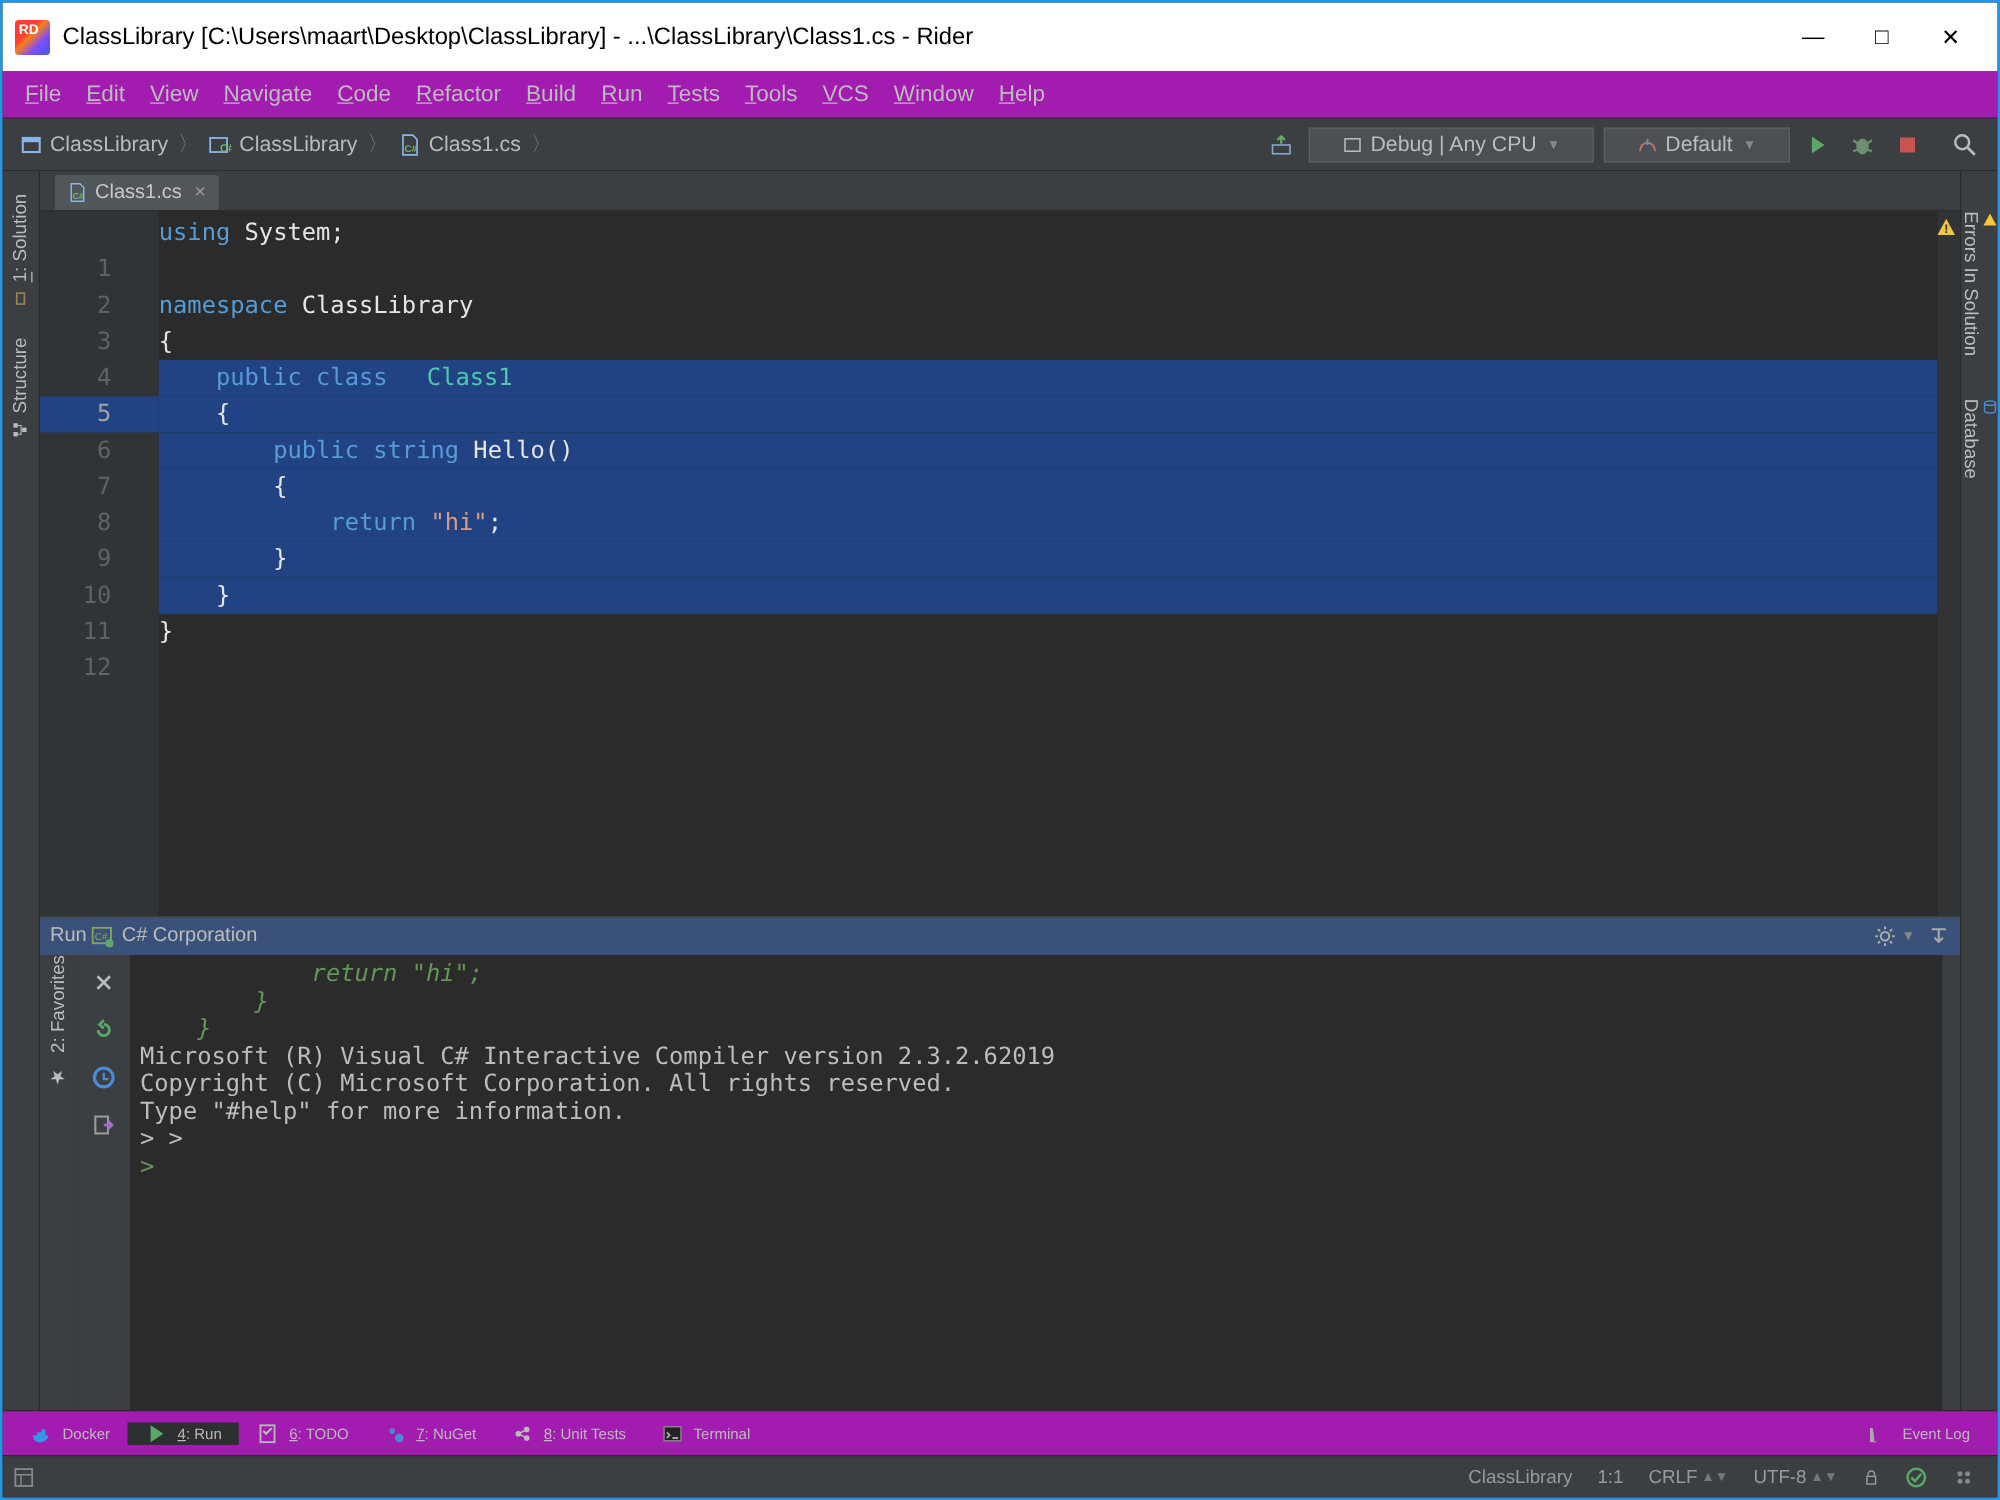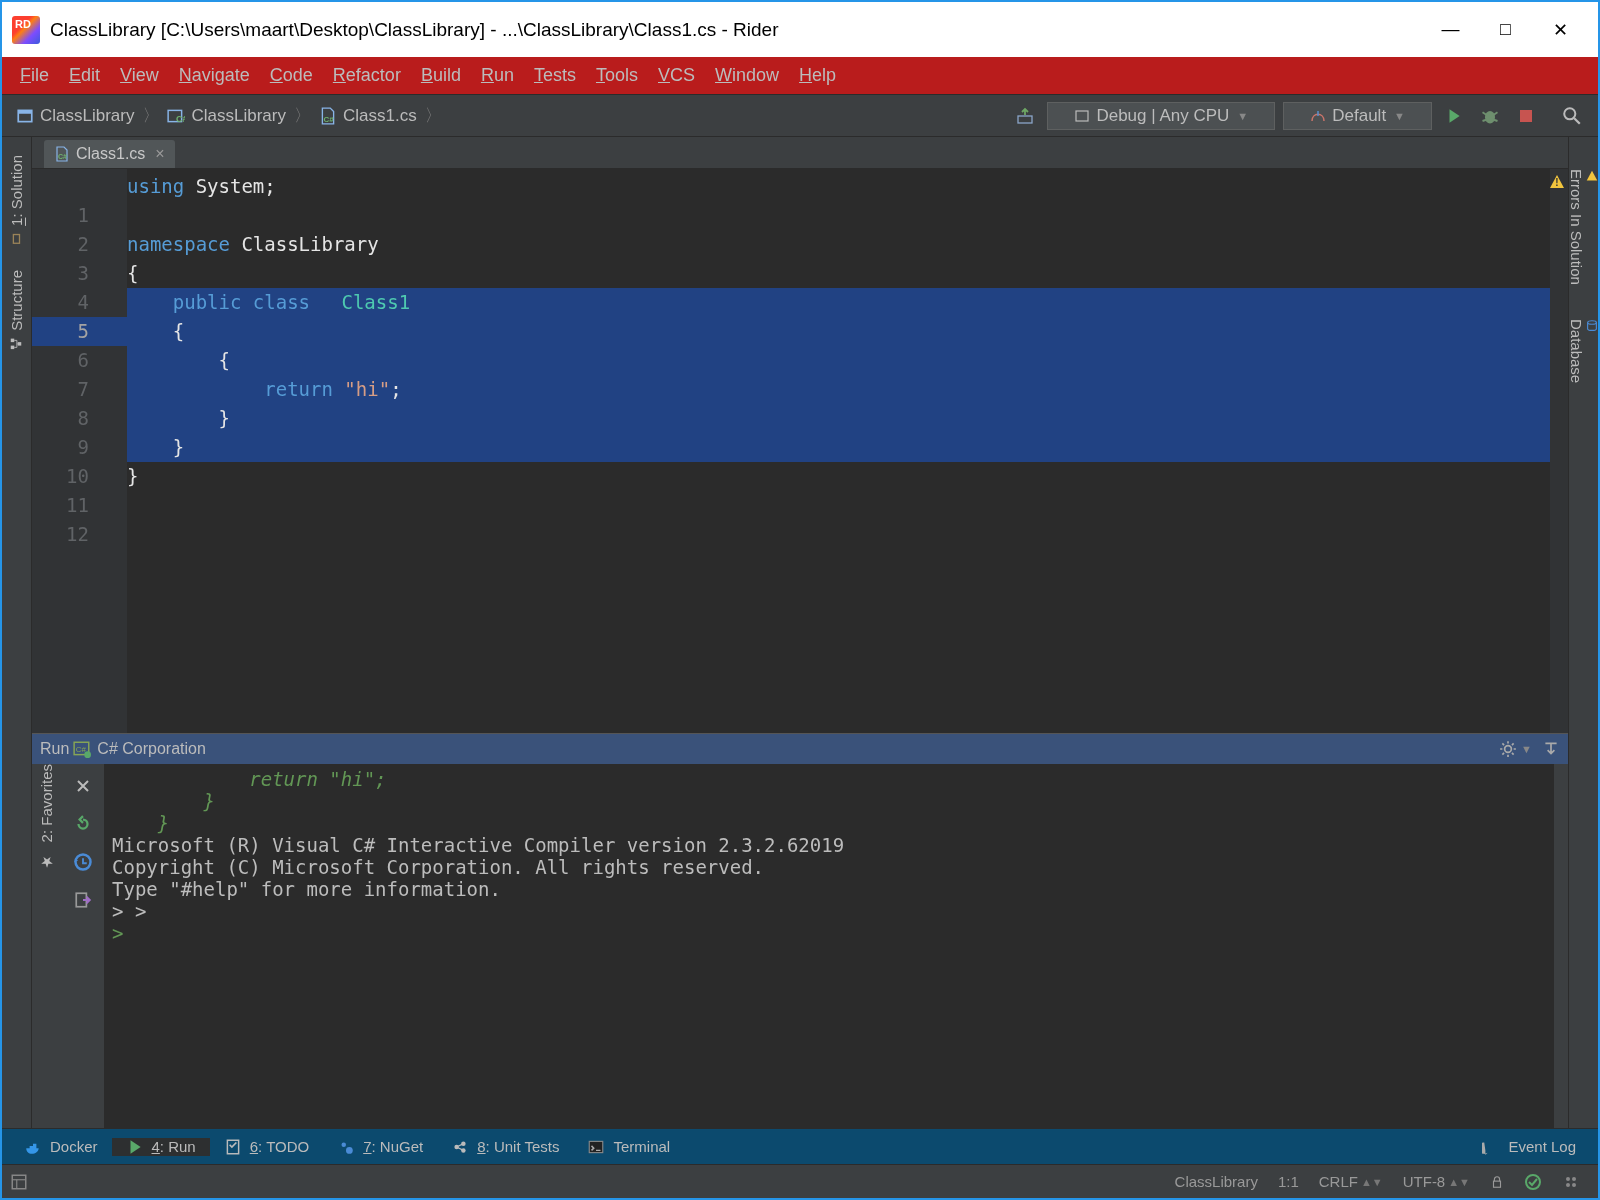--- a/index.html
+++ b/index.html
@@ -30,21 +30,21 @@
   margin-right: 10px;
   position: relative;
 }
 .titlebar .app-icon::after {
   content:"RD"; color:#fff; font-size:11px; font-weight:bold; position:absolute; top:2px; left:3px;
 }
 .titlebar .title-text { flex: 1; }
 .titlebar .win-ctrl { width: 55px; text-align: center; font-size: 18px; color: #000; cursor: pointer; }
 .menubar {
   height: 38px;
-  background: #b91c1c;
+  background: #a21caf;
   display: flex;
   align-items: center;
   padding: 0 8px;
   color: #bcbcbc;
   font-size: 18px;
   border-bottom: 1px solid #2b2b2b;
 }
 .menubar .menu-item { padding: 0 10px; cursor: pointer; }
 .menubar .menu-item .ul { text-decoration: underline; }
 .navbar {
@@ -144,22 +144,22 @@
   padding-top:10px; gap:14px;
 }
 .run-tools .tool { width:24px; height:24px; cursor:pointer; display:flex; align-items:center; justify-content:center; }
 .run-output {
   flex:1; font-family: Consolas, monospace; font-size: 19px; padding: 4px 8px;
   color:#bcbcbc; white-space:pre; overflow:hidden;
 }
 .run-output .it-green { color:#629755; font-style:italic; }
 .run-output .green { color:#629755; }
 .bottom-bar1 {
-  height:36px; background:#0c4a6e; border-top:1px solid #2b2b2b;
-  display:flex; align-items:center; padding: 0 8px; font-size:15px;
+  height:36px; background:#a21caf; border-top:1px solid #2b2b2b;
+  display:flex; align-items:center; padding: 0 8px; font-size:12px;
 }
 .bottom-bar1 .bitem { display:flex; align-items:center; padding:0 14px; cursor:pointer; }
 .bottom-bar1 .bitem.active { background:#2d2f30; }
 .bottom-bar1 .bitem .ul { text-decoration: underline; }
 .bottom-bar1 .bitem .ic { width:18px; height:18px; margin-right:8px; }
 .bottom-bar1 .spacer { flex:1; }
 .status-bar {
   height:34px; background:#3c3f41; border-top:1px solid #2b2b2b;
   display:flex; align-items:center; padding: 0 8px; font-size:15px; color:#999;
 }
@@ -316,20 +316,21 @@
           <div>11</div>
           <div>12</div>
         </div>
       <div class="code-body" id="codebody">
           <div class="line"><span class="k-keyw">using </span><span class="k-plain">System;</span></div>
           <div class="line"></div>
           <div class="line"><span class="k-keyw">namespace </span><span class="k-plain">ClassLibrary</span></div>
           <div class="line"><span class="k-plain">{</span></div>
           <div class="line sel"><span class="k-plain">    </span><span class="k-keyw">public class </span><span class="k-teal">Class1</span></div>
           <div class="line sel"><span class="k-plain">    {</span></div>
+          <div class="line sel"><span class="k-plain">        </span><span class="k-keyw">public string </span><span class="k-plain">Hello()</span></div>
           <div class="line sel"><span class="k-plain">        {</span></div>
           <div class="line sel"><span class="k-plain">            </span><span class="k-keyw">return </span><span class="k-str">"hi"</span><span class="k-plain">;</span></div>
           <div class="line sel"><span class="k-plain">        }</span></div>
           <div class="line sel"><span class="k-plain">    }</span></div>
           <div class="line"><span class="k-plain">}</span></div>
         </div>
       <div class="code-right-strip">
         <svg class="warn-badge" viewBox="0 0 18 18">
             <path d="M9 2 L16 15 H2 Z" fill="#f2c53d"></path>
             <text x="9" y="13" text-anchor="middle" font-size="10" fill="#333" font-weight="bold">!</text>

